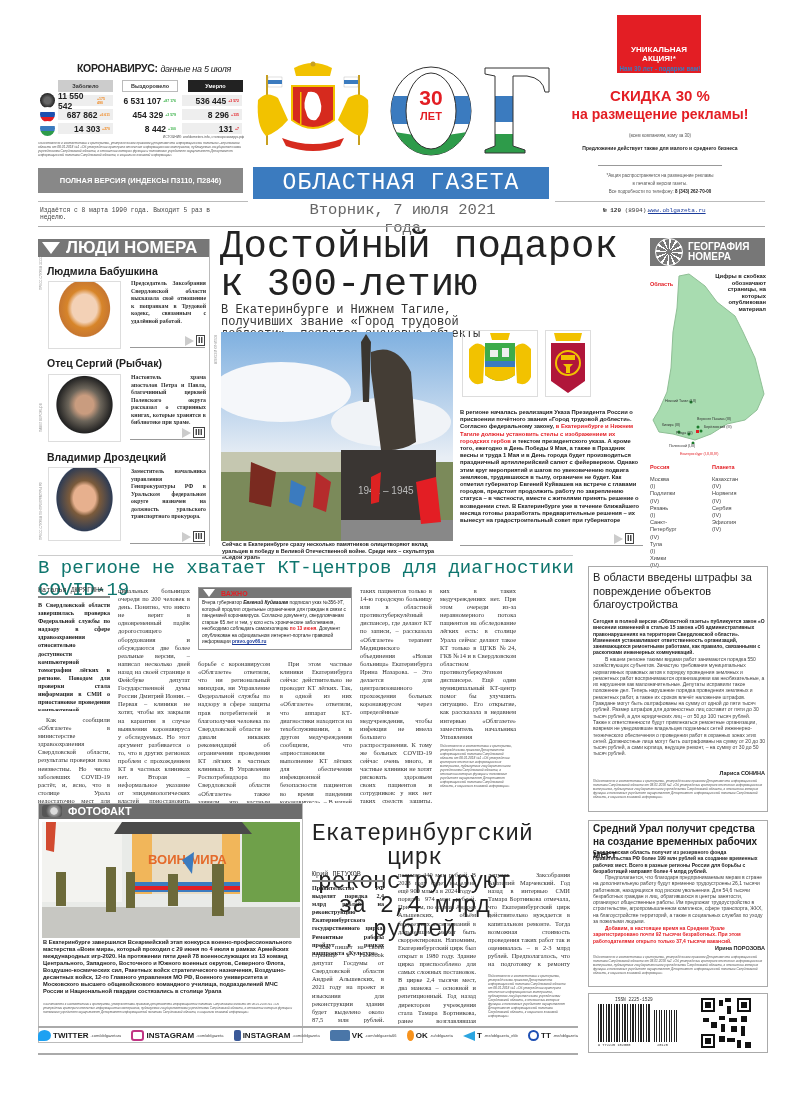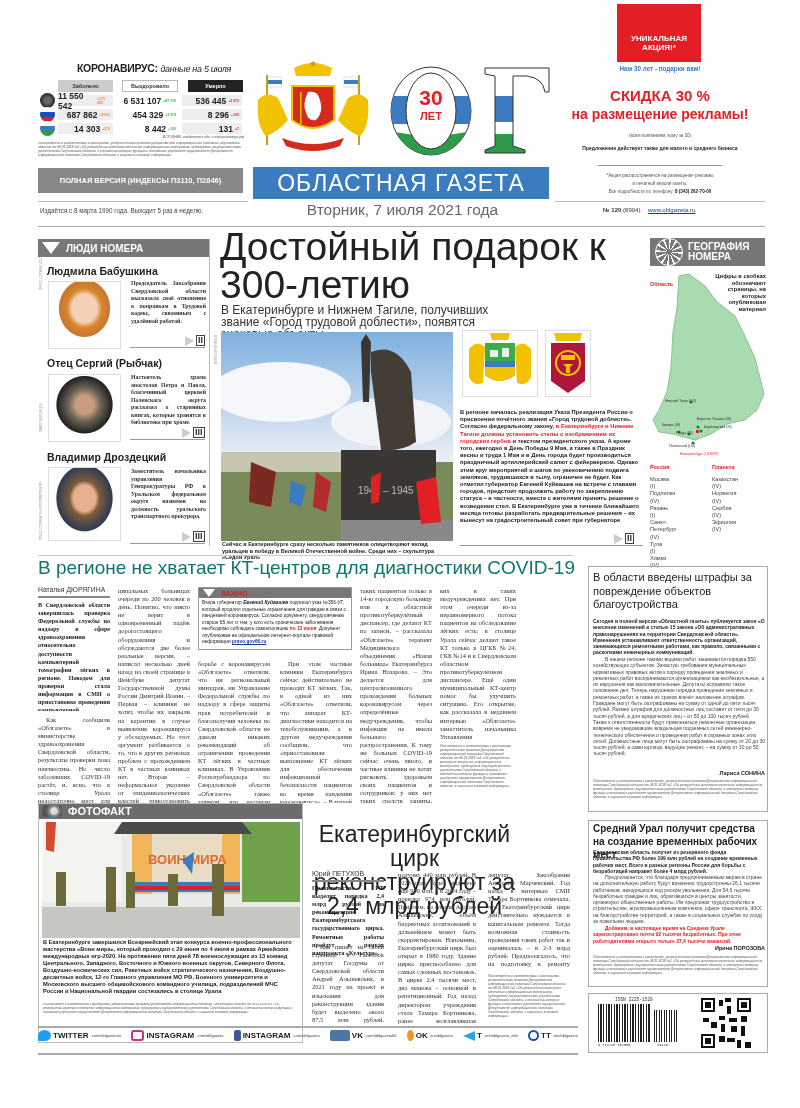--- a/index.html
+++ b/index.html
@@ -1,19 +1,19 @@
 <!DOCTYPE html>
 <html><head>
 <meta charset="utf-8">
 <style>
 *{box-sizing:border-box;margin:0;padding:0}
 body{width:800px;height:1108px;background:#fff;font-family:"Liberation Sans",sans-serif;color:#222;position:relative;overflow:hidden}
 .abs{position:absolute}
 .cond{font-family:"Liberation Sans",sans-serif;font-weight:bold;letter-spacing:-0.3px}
-.serif{font-family:Liberation Sans, sans-serif}
+.serif{font-family:Liberation Mono, monospace}
 .tiny{font-size:3.6px;line-height:4.4px;color:#555;font-style:italic}
 .body-txt{font-family:"Liberation Serif",serif;font-size:6.4px;line-height:8.1px;text-align:justify;color:#333}
 .body-b{font-weight:bold;color:#222}
 .hr{position:absolute;height:2px;background:#aaa}
 .red{color:#e31e24}
 
 .cov-title{left:77px;top:62px;font-size:10.5px}
 .cov-title i{font-weight:normal;font-style:italic;font-size:9px}
 .cov-head{top:80px;height:12px;font-size:5.5px;text-align:center;line-height:12px;font-weight:bold}
 .cov-row{left:40px;width:203px;height:13px;display:flex;align-items:center}
@@ -135,42 +135,42 @@
         </clipPath>
       </defs>
     <path d="M2 2 L66 2 L66 26 L62 26 Q60 12 44 10 L30 10 L30 80 L42 84 L42 87 L2 87 L2 84 L12 80 L12 10 L2 8Z" fill="#fff"></path>
     <rect x="0" y="30" width="68" height="26" fill="#3b7bbf" clip-path="url(#gc)"></rect>
     <rect x="0" y="68" width="68" height="20" fill="#2e9b4a" clip-path="url(#gc)"></rect>
     <path d="M2 2 L66 2 L66 26 L62 26 Q60 12 44 10 L30 10 L30 80 L42 84 L42 87 L2 87 L2 84 L12 80 L12 10 L2 8Z" fill="none" stroke="#333" stroke-width="1"></path>
   </svg>
 </div>
 <div class="abs serif" style="left:253px;top:167px;width:296px;height:32px;background:#3b7bbf;color:#fff;font-size:23px;display:flex;align-items:center;justify-content:center;letter-spacing:1px">ОБЛАСТНАЯ ГАЗЕТА</div>
 
-<div class="abs" style="left:617px;top:4px;width:84px;height:58px;background:#e31e24;color:#fff;font-weight:bold;font-size:8px;text-align:center;display:flex;align-items:flex-end;justify-content:center;padding:0 4px 10px">УНИКАЛЬНАЯ АКЦИЯ!*</div>
+<div class="abs" style="left:617px;top:15px;width:84px;height:58px;background:#e31e24;color:#fff;font-weight:bold;font-size:8px;text-align:center;display:flex;align-items:flex-end;justify-content:center;padding:0 4px 10px">УНИКАЛЬНАЯ АКЦИЯ!*</div>
 <div class="abs" style="left:590px;top:65px;width:140px;text-align:center;color:#3b7bbf;font-weight:bold;font-size:6.3px">Нам 30 лет - подарки вам!</div>
 <div class="abs" style="left:560px;top:88px;width:200px;text-align:center;color:#e31e24;font-weight:bold;font-size:15px;line-height:16px">СКИДКА 30 %</div>
 <div class="abs" style="left:560px;top:106px;width:200px;text-align:center;color:#e31e24;font-weight:bold;font-size:14px;line-height:16px">на размещение рекламы!</div>
 <div class="abs" style="left:580px;top:133px;width:160px;text-align:center;color:#555;font-size:4.5px">(всем компаниям, кому за 30)</div>
 <div class="abs" style="left:570px;top:145px;width:180px;text-align:center;color:#222;font-weight:bold;font-size:5px">Предложение действует также для малого и среднего бизнеса</div>
 <div class="abs" style="left:598px;top:165px;width:124px;height:1px;background:#999"></div>
 <div class="abs" style="left:580px;top:172px;width:160px;text-align:center;color:#555;font-size:4.5px;line-height:8px">
   <div>*Акция распространяется на размещение рекламы</div>
   <div>в печатной версии газеты.</div>
   <div><span>Все подробности по телефону:</span> <b style="color:#222">8 (343) 262-70-00</b></div>
 </div>
 
 <div class="hr" style="left:38px;top:201px;width:210px;height:1px;background:#bbb"></div>
 <div class="hr" style="left:555px;top:201px;width:210px;height:1px;background:#bbb"></div>
 <div class="abs serif" style="left:40px;top:207px;width:200px;font-size:6.3px;color:#444">Издаётся с 8 марта 1990 года. Выходит 5 раз в неделю.</div>
 <div class="abs serif" style="left:290px;top:201px;width:225px;text-align:center;font-size:15.5px;color:#666">Вторник, 7 июля 2021 года</div>
 <div class="abs serif" style="left:603px;top:207px;font-size:6px;color:#333"><b>№ 120</b> <span>(8904).</span></div>
 <a class="abs serif" style="left:648px;top:207px;font-size:6px;color:#1c3c9b;text-decoration:underline">www.oblgazeta.ru</a>
 <div class="hr" style="left:38px;top:226px;width:727px;height:1px"></div>
 
-<div class="abs sect" style="left:38px;top:239px;width:171px;height:18px;font-size:10px">
+<div class="abs sect" style="left:38px;top:239px;width:171px;height:18px;font-size:17px">
   <span class="tri"></span>
     <span>ЛЮДИ НОМЕРА</span>
 </div>
 <div class="abs" style="left:209px;top:239px;width:1px;height:307px;background:#bbb"></div>
 
 <div class="abs person-name" style="left:47px;top:265px">Людмила Бабушкина</div>
 <div class="abs photo" style="left:48px;top:281px;width:73px;height:68px;background:radial-gradient(ellipse at 50% 40%,#f3d1b6 25%,#d7852a 35%,#c77730 50%,#fff 52%)"></div>
 <div class="abs" style="left:39px;top:290px;font-size:3px;color:#999;transform:rotate(-90deg);transform-origin:left top;width:60px">ПРЕСС-СЛУЖБА ЗССО</div>
 <div class="abs person-txt" style="left:131px;top:280px;width:75px">Председатель Заксобрания Свердловской области высказала своё отношение к поправкам в Трудовой кодекс, связанным с удалённой работой.</div>
 <div class="abs" style="left:130px;top:347px;width:75px;height:1px;background:#999"></div>

